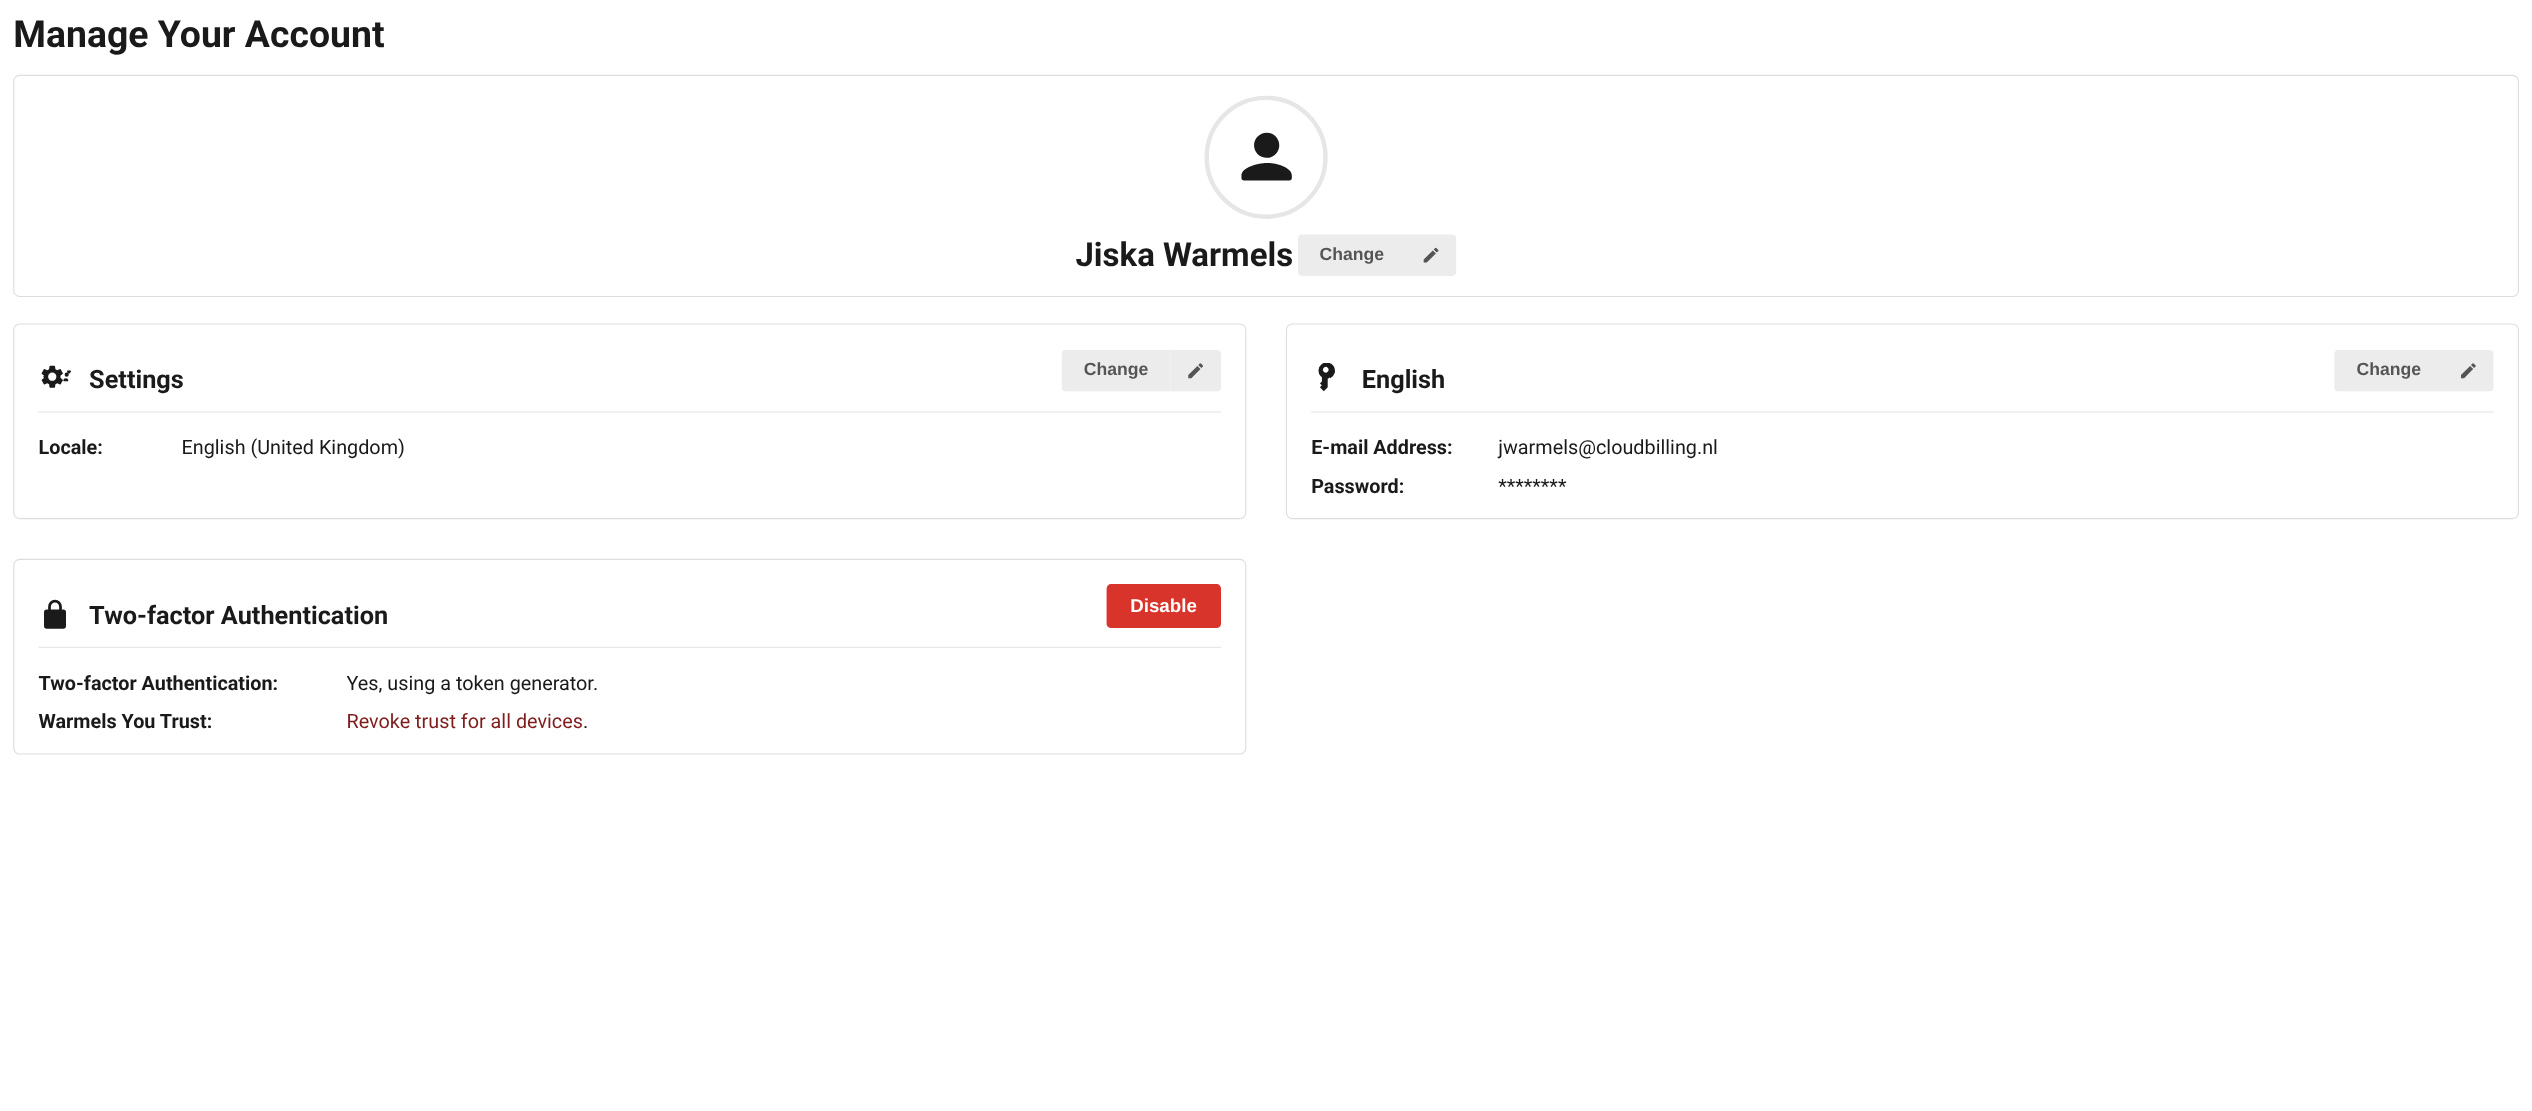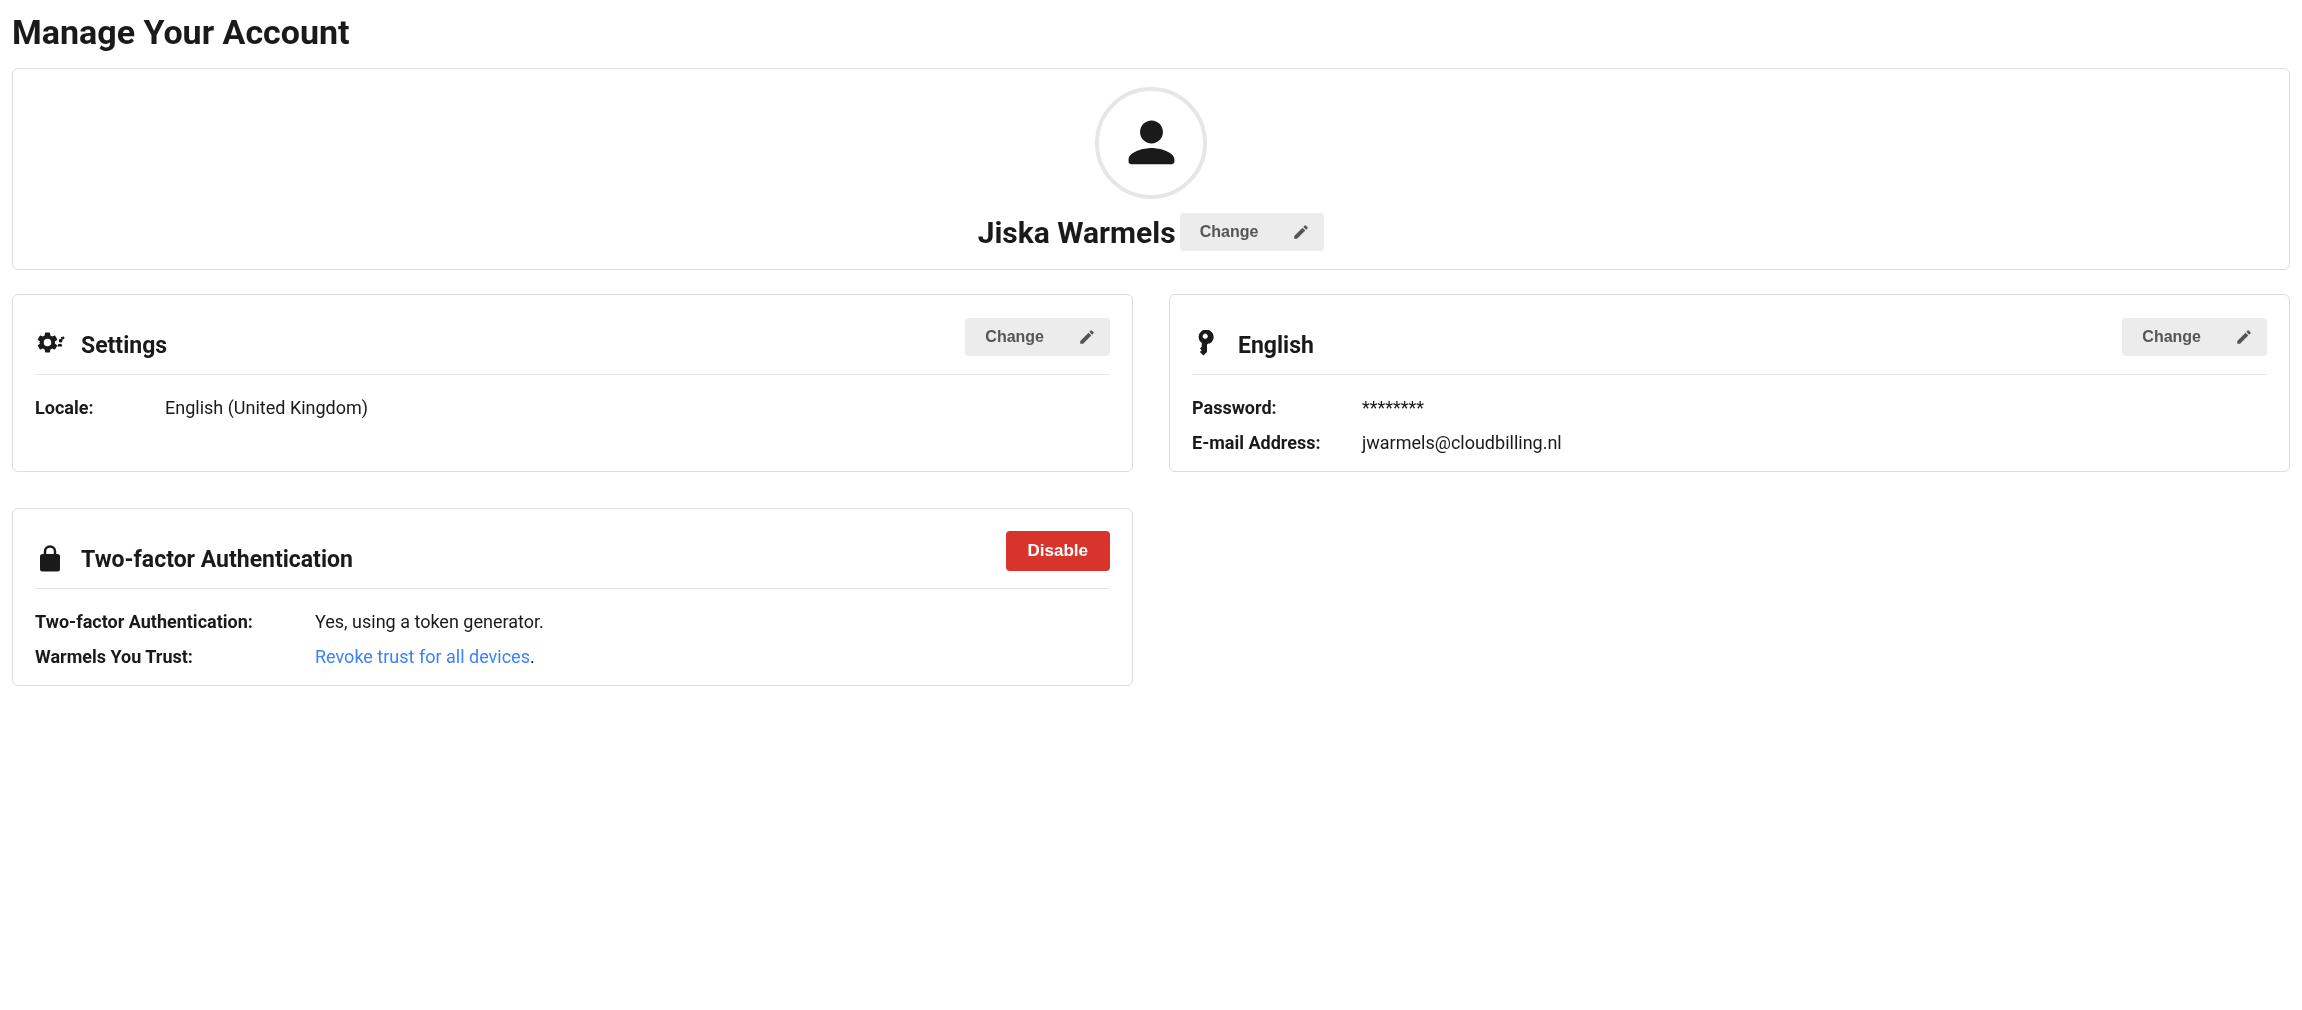--- a/index.html
+++ b/index.html
@@ -143,21 +143,21 @@
     .password .kv-key {
       min-width: 170px;
     }
     .twofa .kv-key {
       min-width: 280px;
     }
     .kv-val {
       color: #1a1a1a;
     }
     .link {
-      color: #3b82f6;
+      color: #7f1d1d;
       cursor: pointer;
     }
     .half-width {
       width: calc(50% - 18px);
     }
   </style>
 </head>
 <body>
 
 <h1 class="page-title">Manage Your Account</h1>
@@ -217,26 +217,26 @@
       <div class="btn-group">
         <button class="btn-gray">Change</button>
         <button class="btn-gray icon-only">
           <svg viewBox="0 0 24 24">
             <path d="M3 17.25V21h3.75L17.81 9.94l-3.75-3.75L3 17.25zM20.71 7.04a1 1 0 0 0 0-1.41l-2.34-2.34a1 1 0 0 0-1.41 0l-1.83 1.83 3.75 3.75 1.83-1.83z"></path>
           </svg>
         </button>
       </div>
     </div>
     <div class="kv-row">
+      <div class="kv-key">E-mail Address:</div>
+      <div class="kv-val">jwarmels@cloudbilling.nl</div>
+    </div>
+    <div class="kv-row">
       <div class="kv-key">Password:</div>
       <div class="kv-val">********</div>
-    </div>
-    <div class="kv-row">
-      <div class="kv-key">E-mail Address:</div>
-      <div class="kv-val">jwarmels@cloudbilling.nl</div>
     </div>
   </div>
 </div>
 
 <div class="card twofa half-width">
   <div class="panel-header">
     <div class="panel-title-wrap">
       <svg viewBox="0 0 24 24">
         <path d="M18 8h-1V6a5 5 0 0 0-10 0v2H6a2 2 0 0 0-2 2v10a2 2 0 0 0 2 2h12a2 2 0 0 0 2-2V10a2 2 0 0 0-2-2zM9 6a3 3 0 1 1 6 0v2H9V6z"></path>
       </svg>

